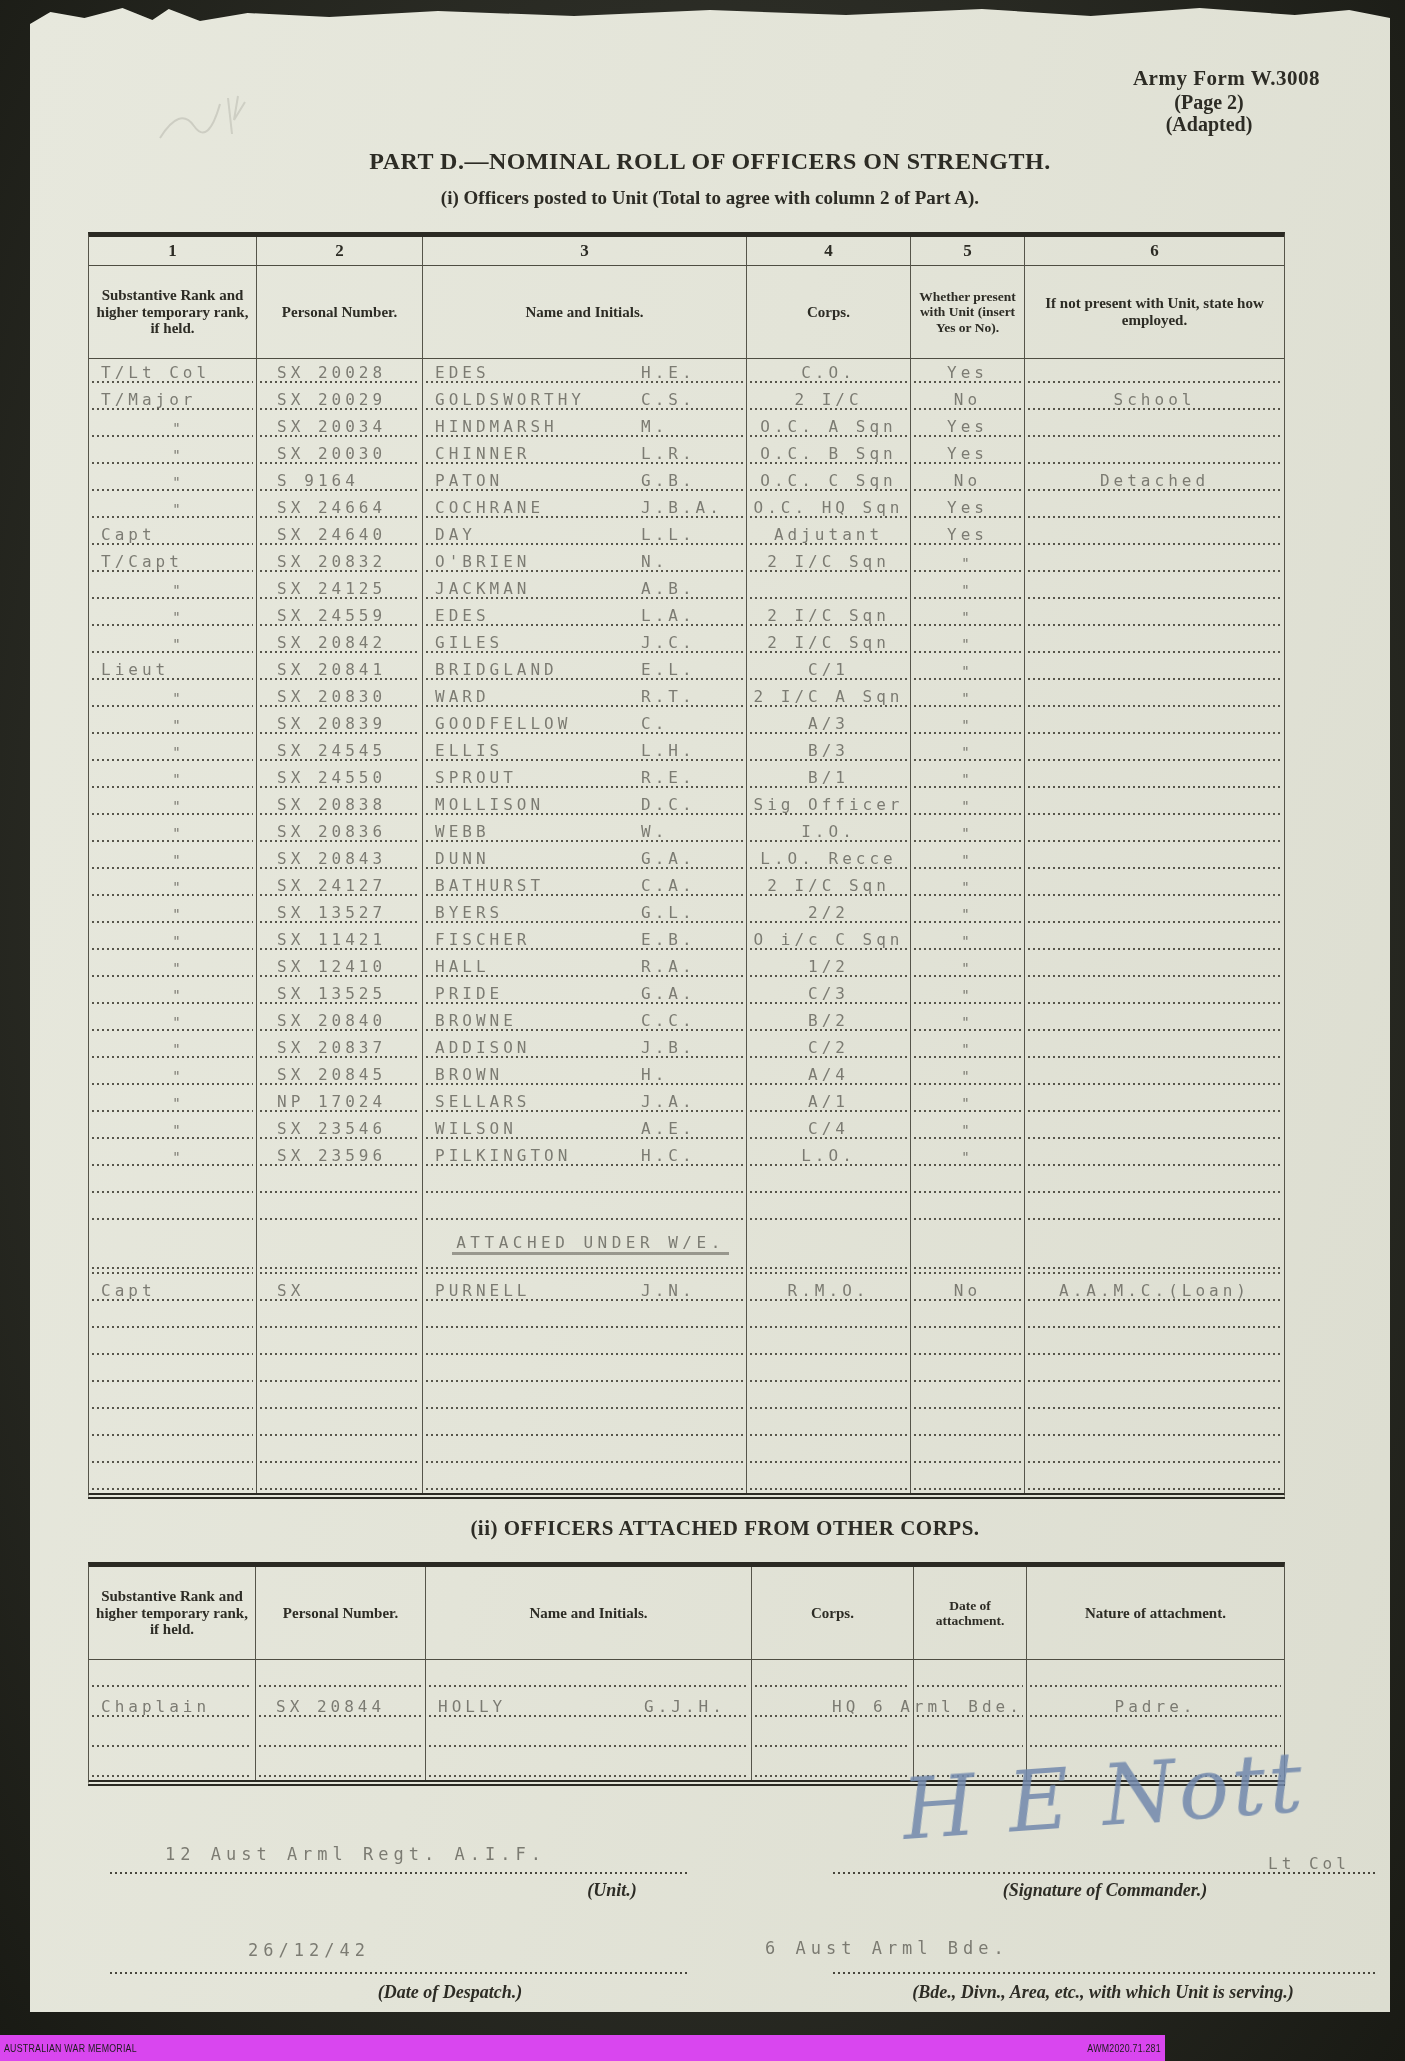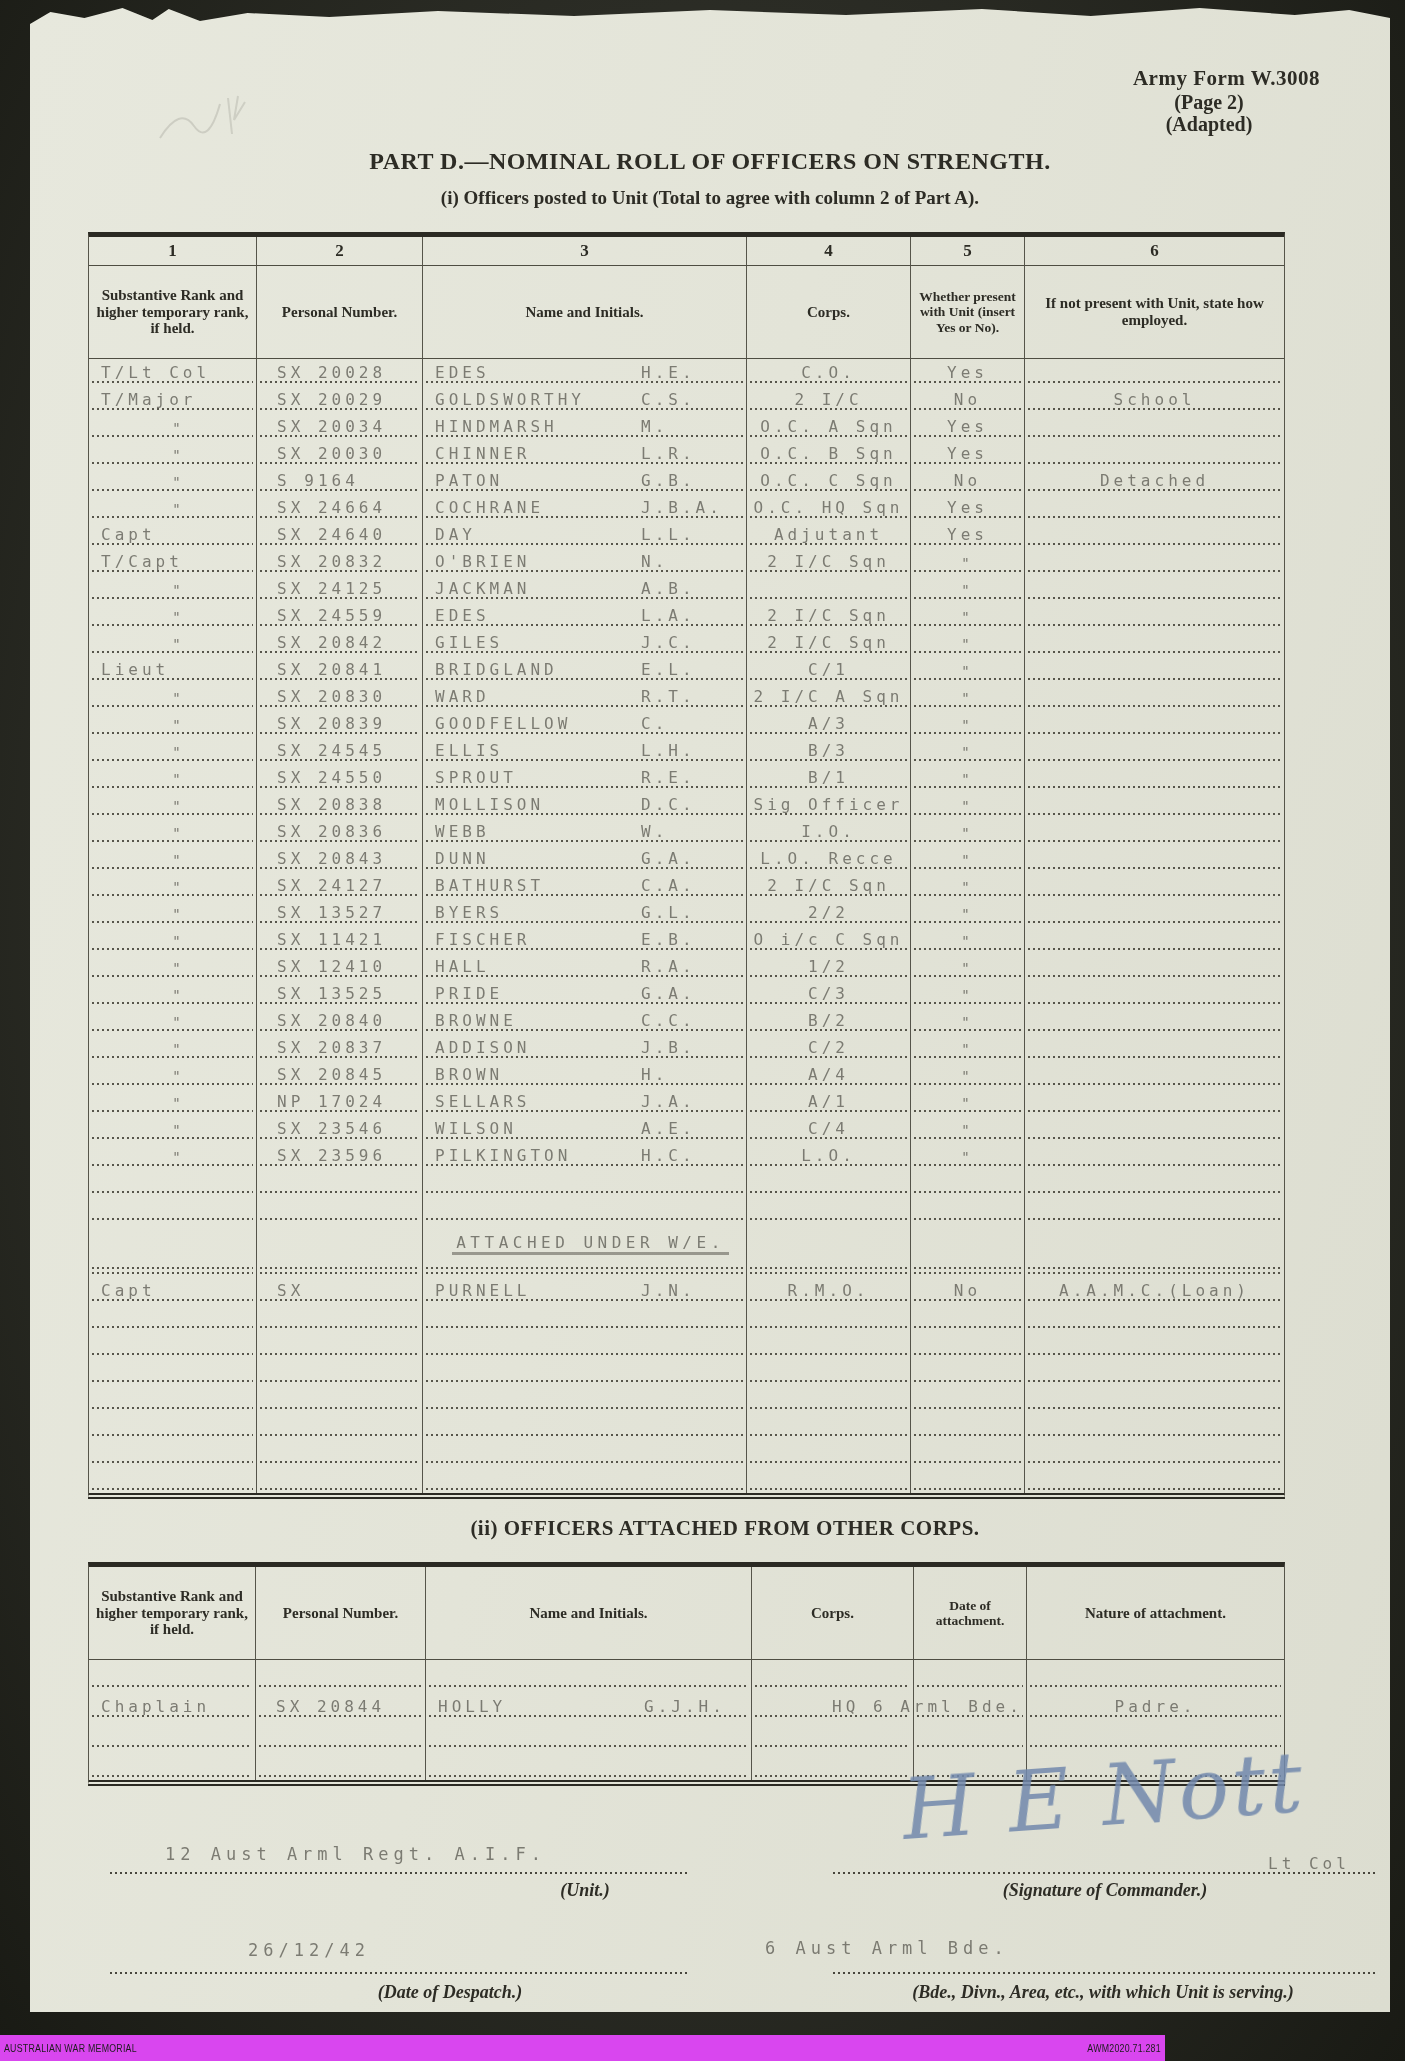--- a/index.html
+++ b/index.html
@@ -852,21 +852,21 @@
           <div class="tcell c-name"></div>
           <div class="tcell c-corps"></div>
           <div class="tcell c-date"></div>
           <div class="tcell c-nat"></div>
         </div>
       </div>
   </div>
 
   <div class="fvalue tw" style="left:135px; top:1840px;">12 Aust Arml Regt. A.I.F.</div>
   <div class="dotline" style="left:80px; top:1866px; width:580px;"></div>
-  <div class="flabel" style="left:555px; top:1874px;">(Unit.)</div>
+  <div class="flabel" style="left:582px; top:1874px;">(Unit.)</div>
 
   <div class="signature">H E Nott</div>
   <div class="sigrank tw">Lt Col</div>
   <div class="dotline" style="left:803px; top:1866px; width:545px;"></div>
   <div class="flabel" style="left:1075px; top:1874px;">(Signature of Commander.)</div>
 
   <div class="fvalue tw" style="left:218px; top:1936px;">26/12/42</div>
   <div class="dotline" style="left:80px; top:1966px; width:580px;"></div>
   <div class="flabel" style="left:420px; top:1976px;">(Date of Despatch.)</div>
 

